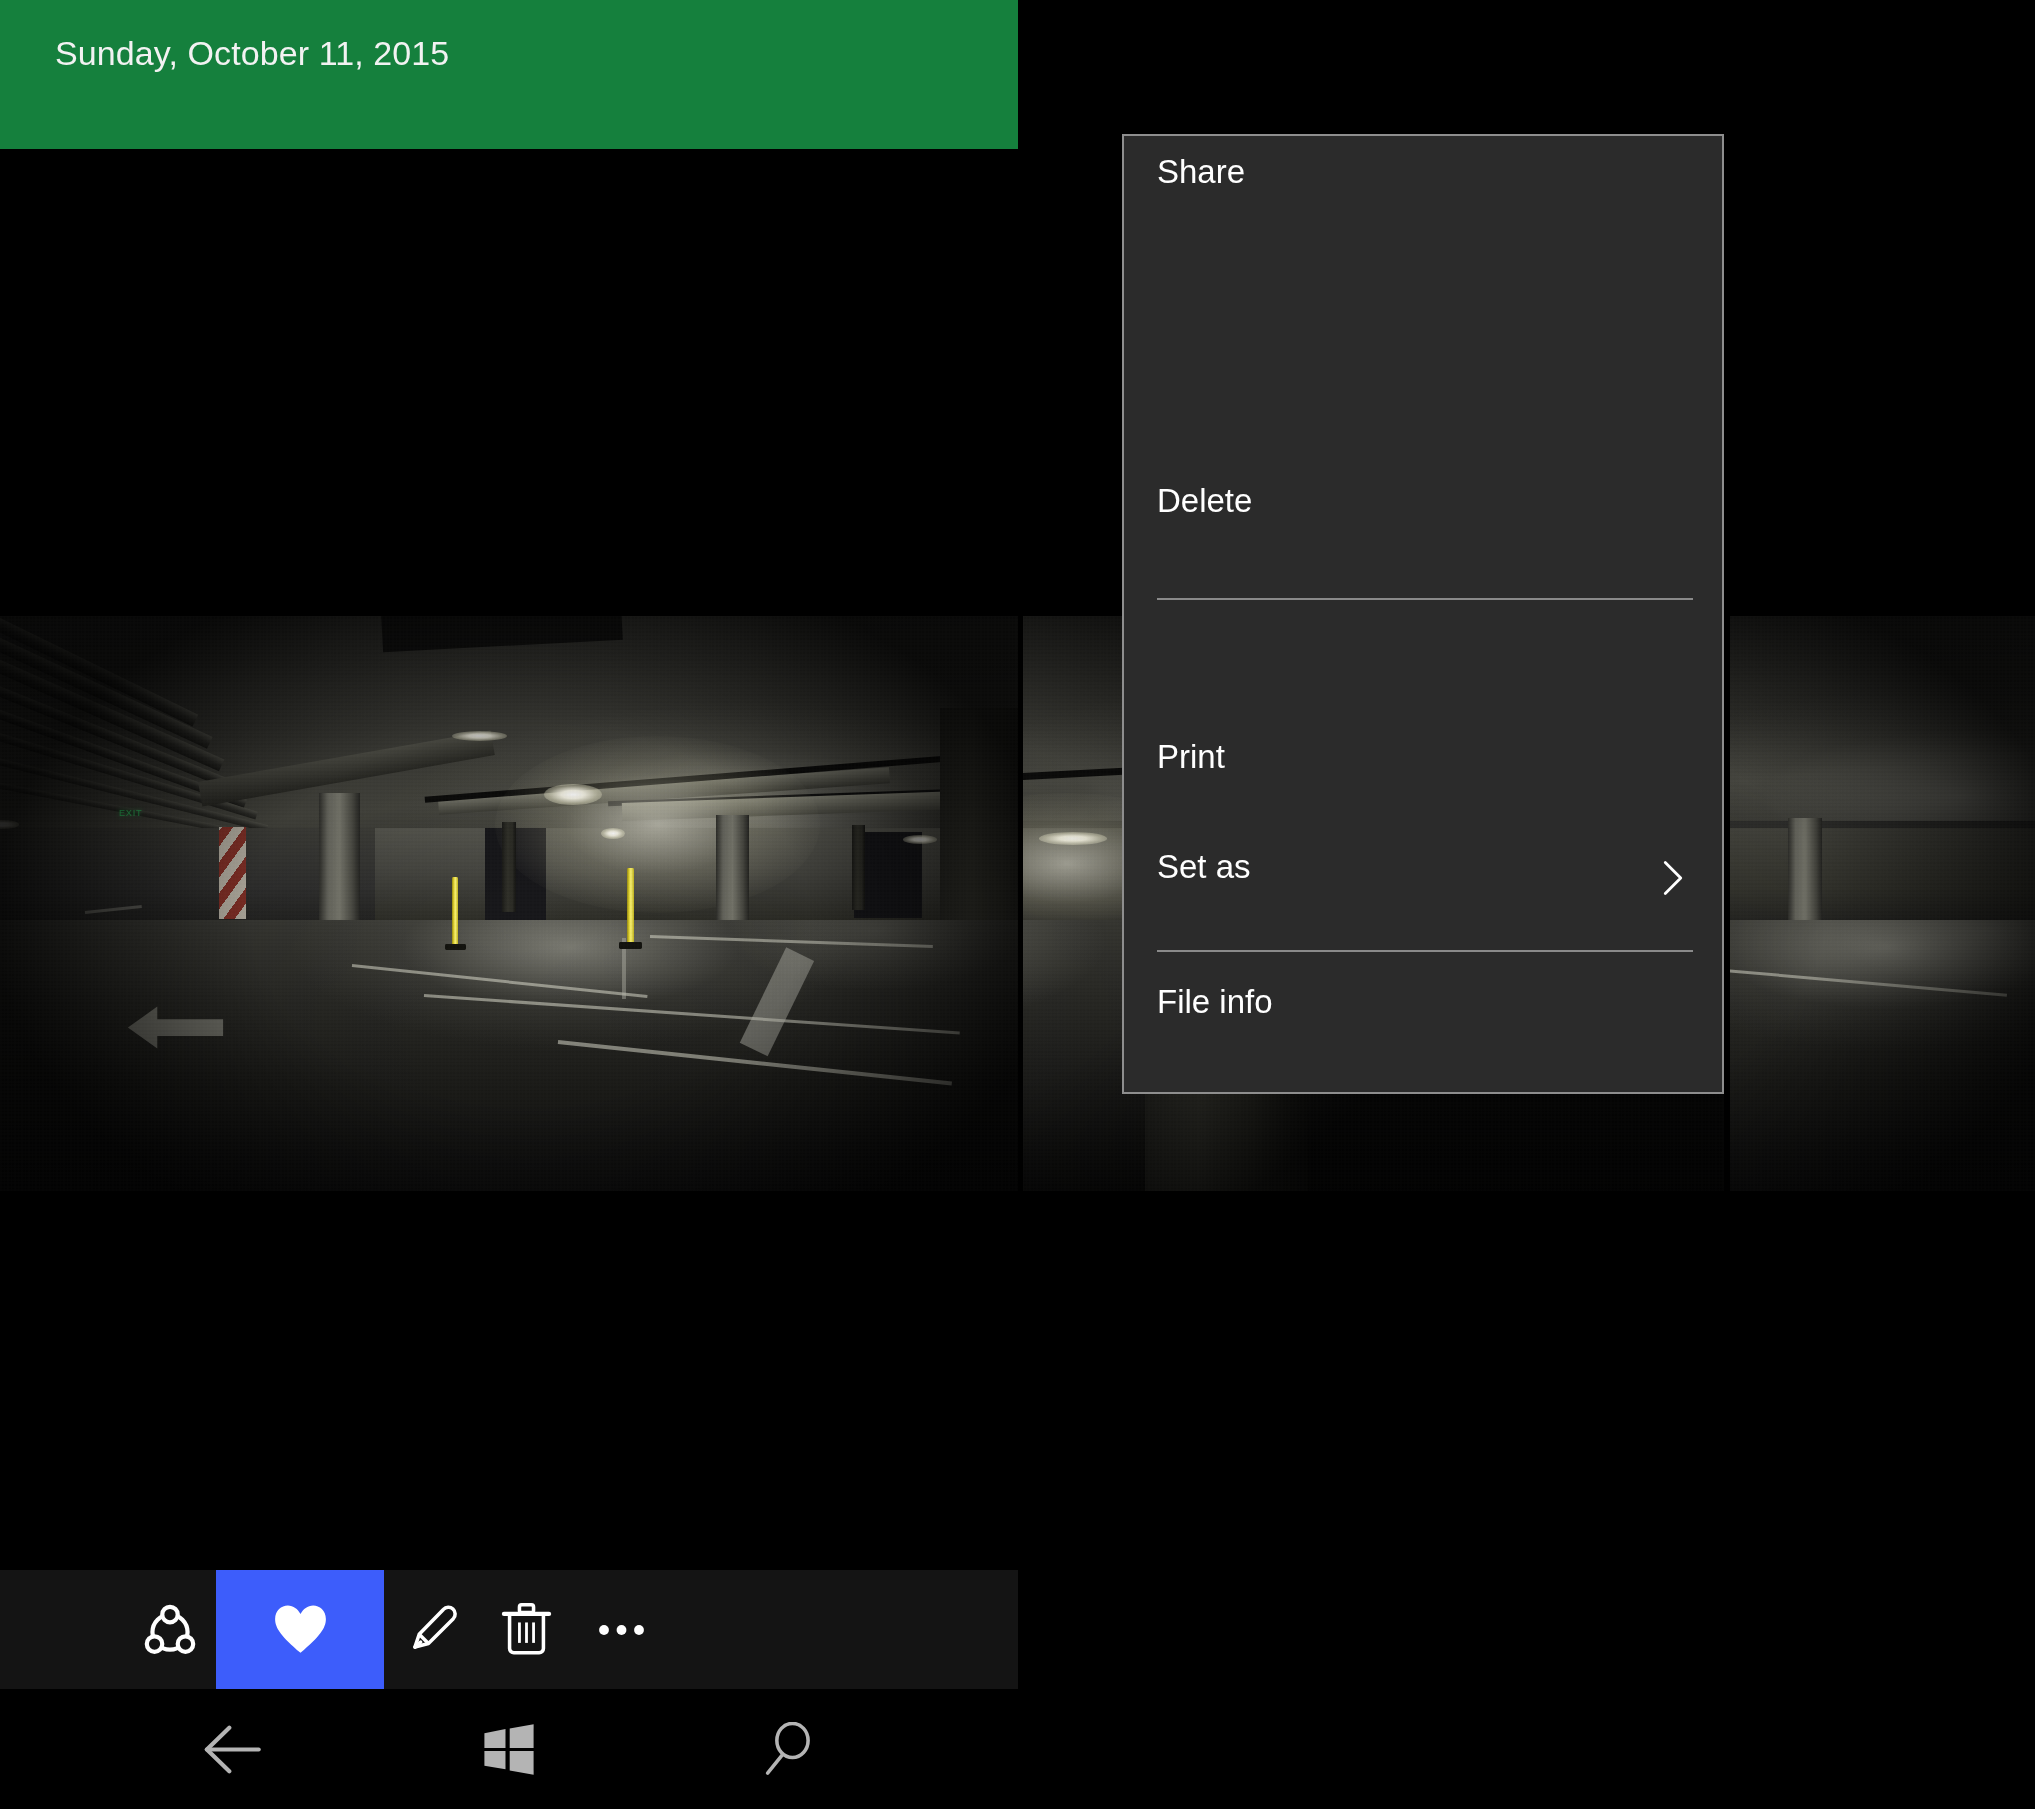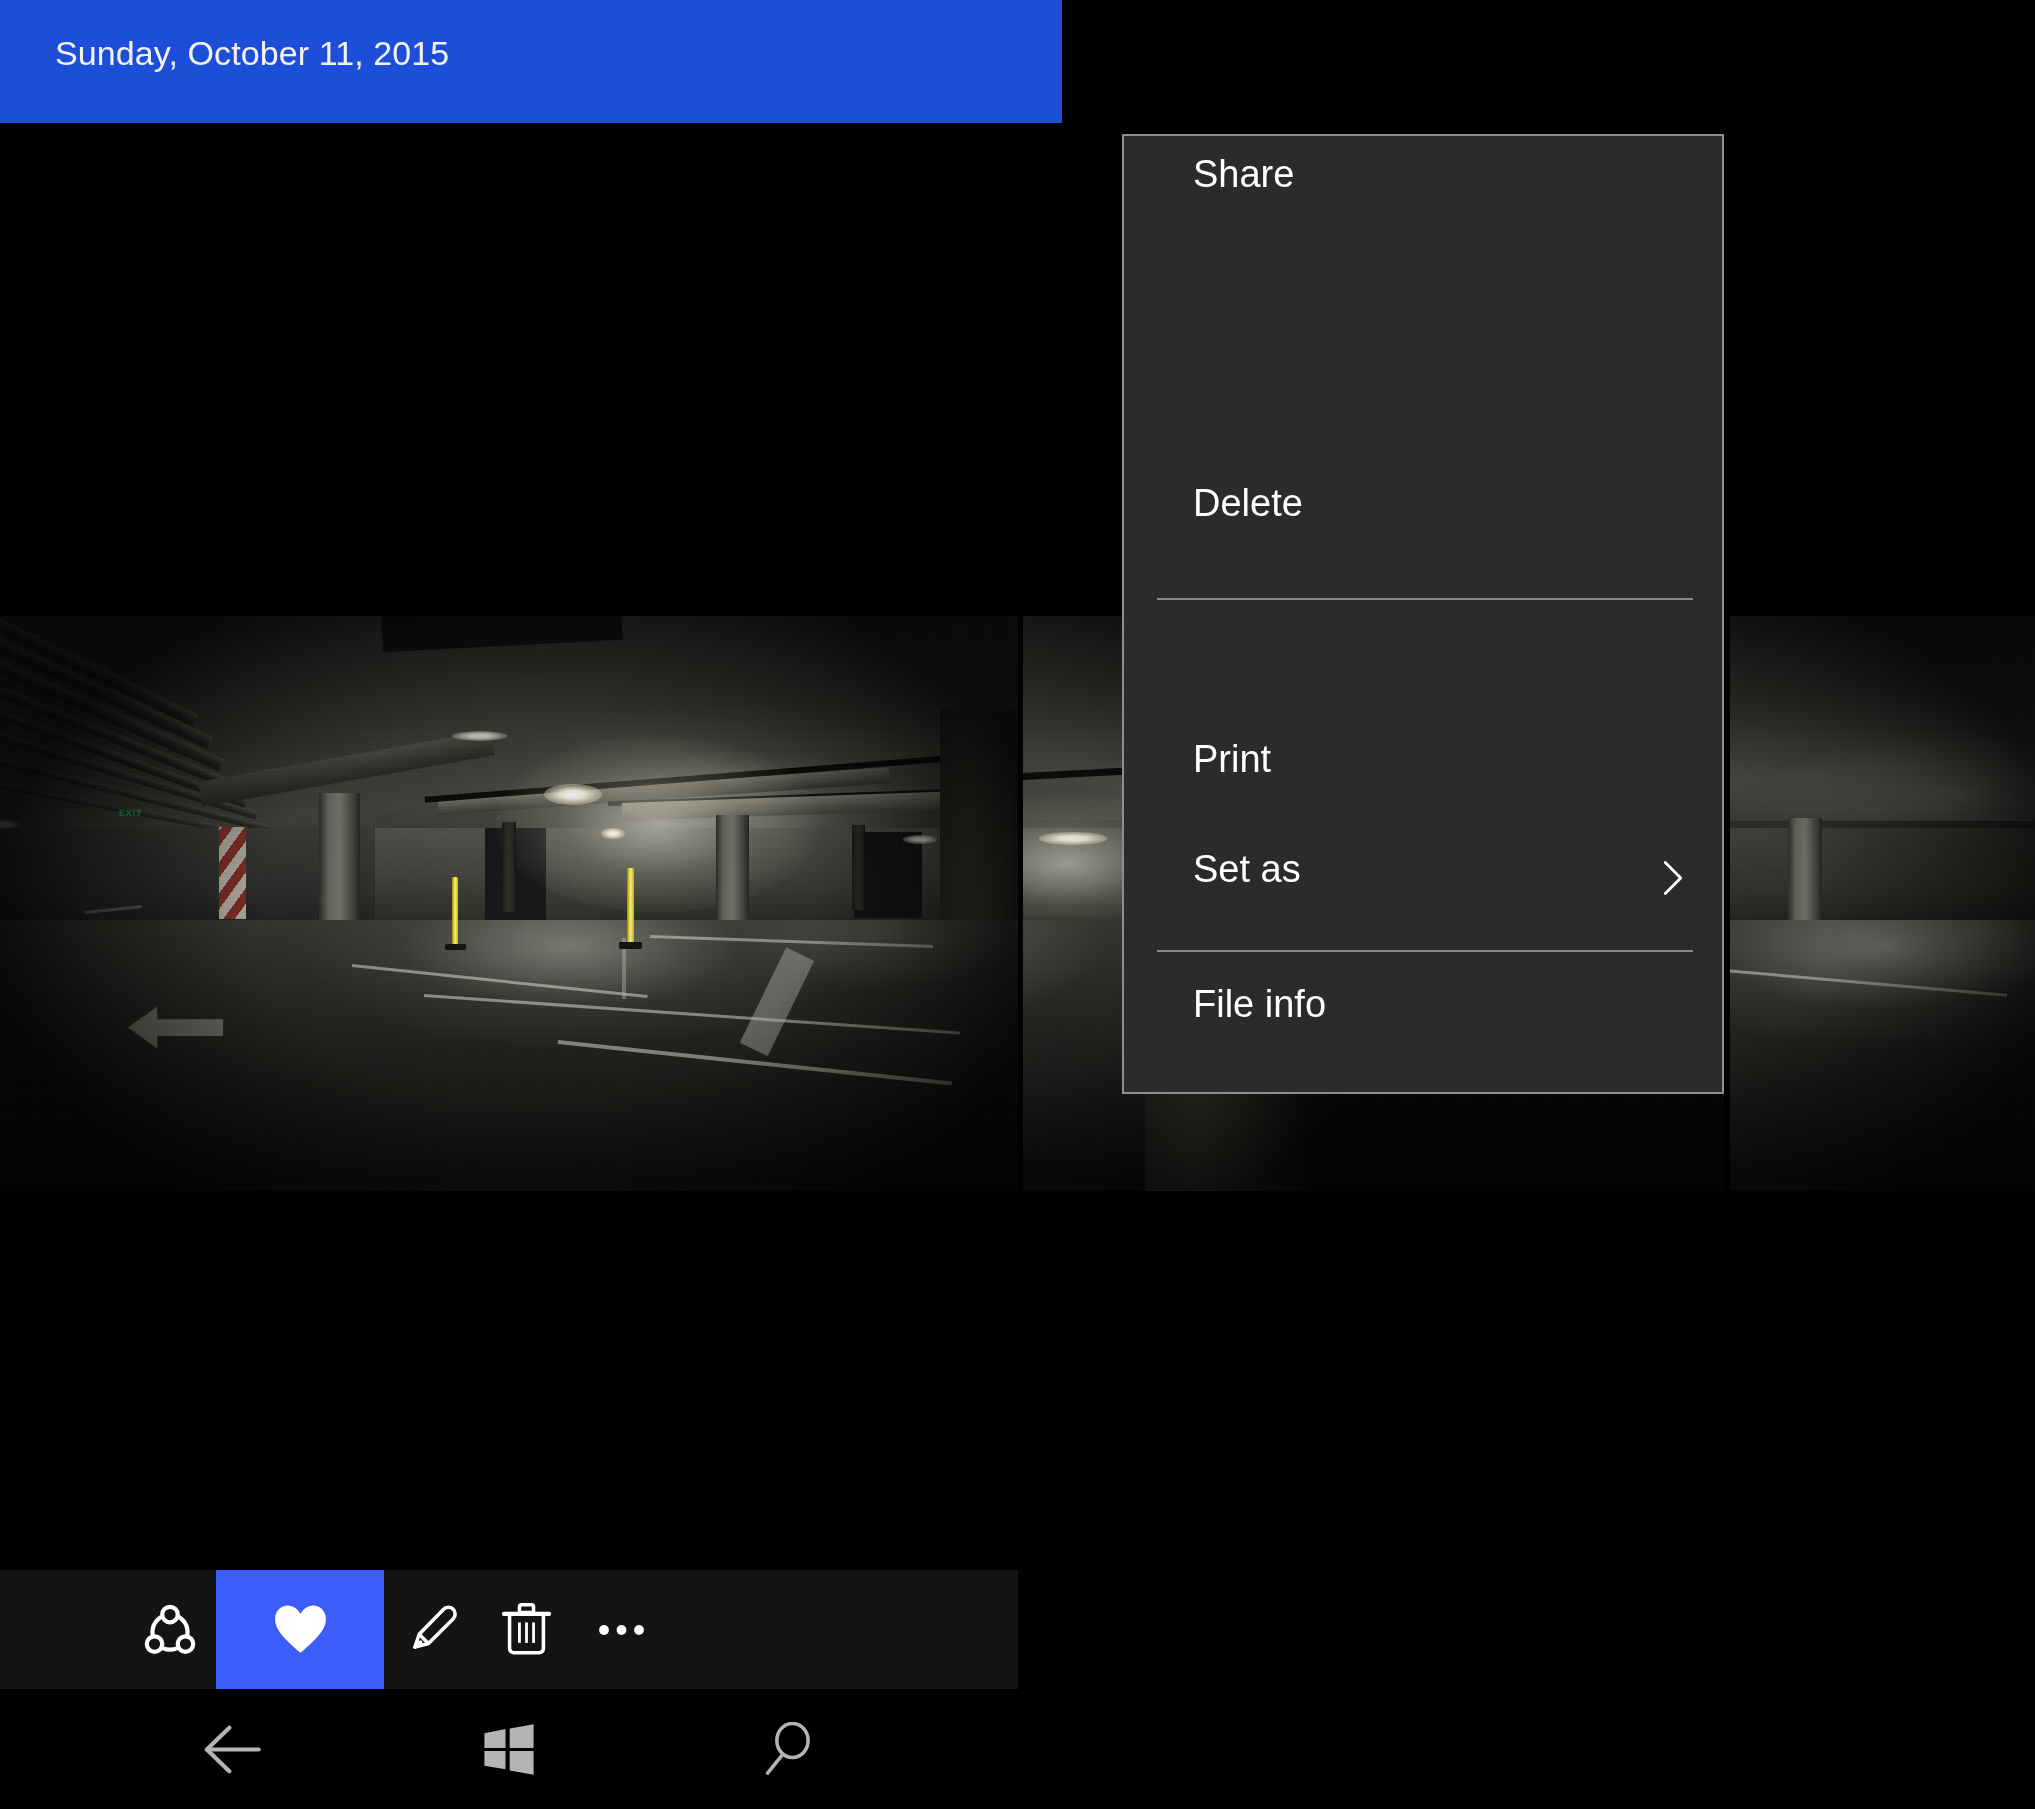--- a/index.html
+++ b/index.html
@@ -14,23 +14,22 @@
     position: relative;
     font-family: "Liberation Sans", sans-serif;
     -webkit-font-smoothing: antialiased;
   }
 
   
   #header-bar {
     position: absolute;
     left: 0; top: 0;
     width: 1018px;
-    height: 123px;
-    background: #1d4ed8;
-    padding-left: 44px;
+    height: 149px;
+    background: #15803d;
   }
   #header-date {
     position: absolute;
     left: 55px;
     top: 34px;
     font-size: 34px;
     font-weight: 400;
     color: #f2f2f2;
     letter-spacing: 0.1px;
     white-space: nowrap;
@@ -208,25 +207,24 @@
     position: absolute;
     left: 0;
     width: 100%;
     height: 110px;
     box-sizing: border-box;
   }
   .menu-item-label {
     position: absolute;
     left: 33px;
     top: 17px;
-    font-size: 38px;
+    font-size: 33px;
     font-weight: 400;
     color: #ffffff;
     white-space: nowrap;
-    margin-left: 36px;
   }
   .menu-chevron {
     position: absolute;
     right: 37px;
     top: 15.5px;
     width: 24px;
     height: 38px;
   }
   .menu-sep {
     position: absolute;

